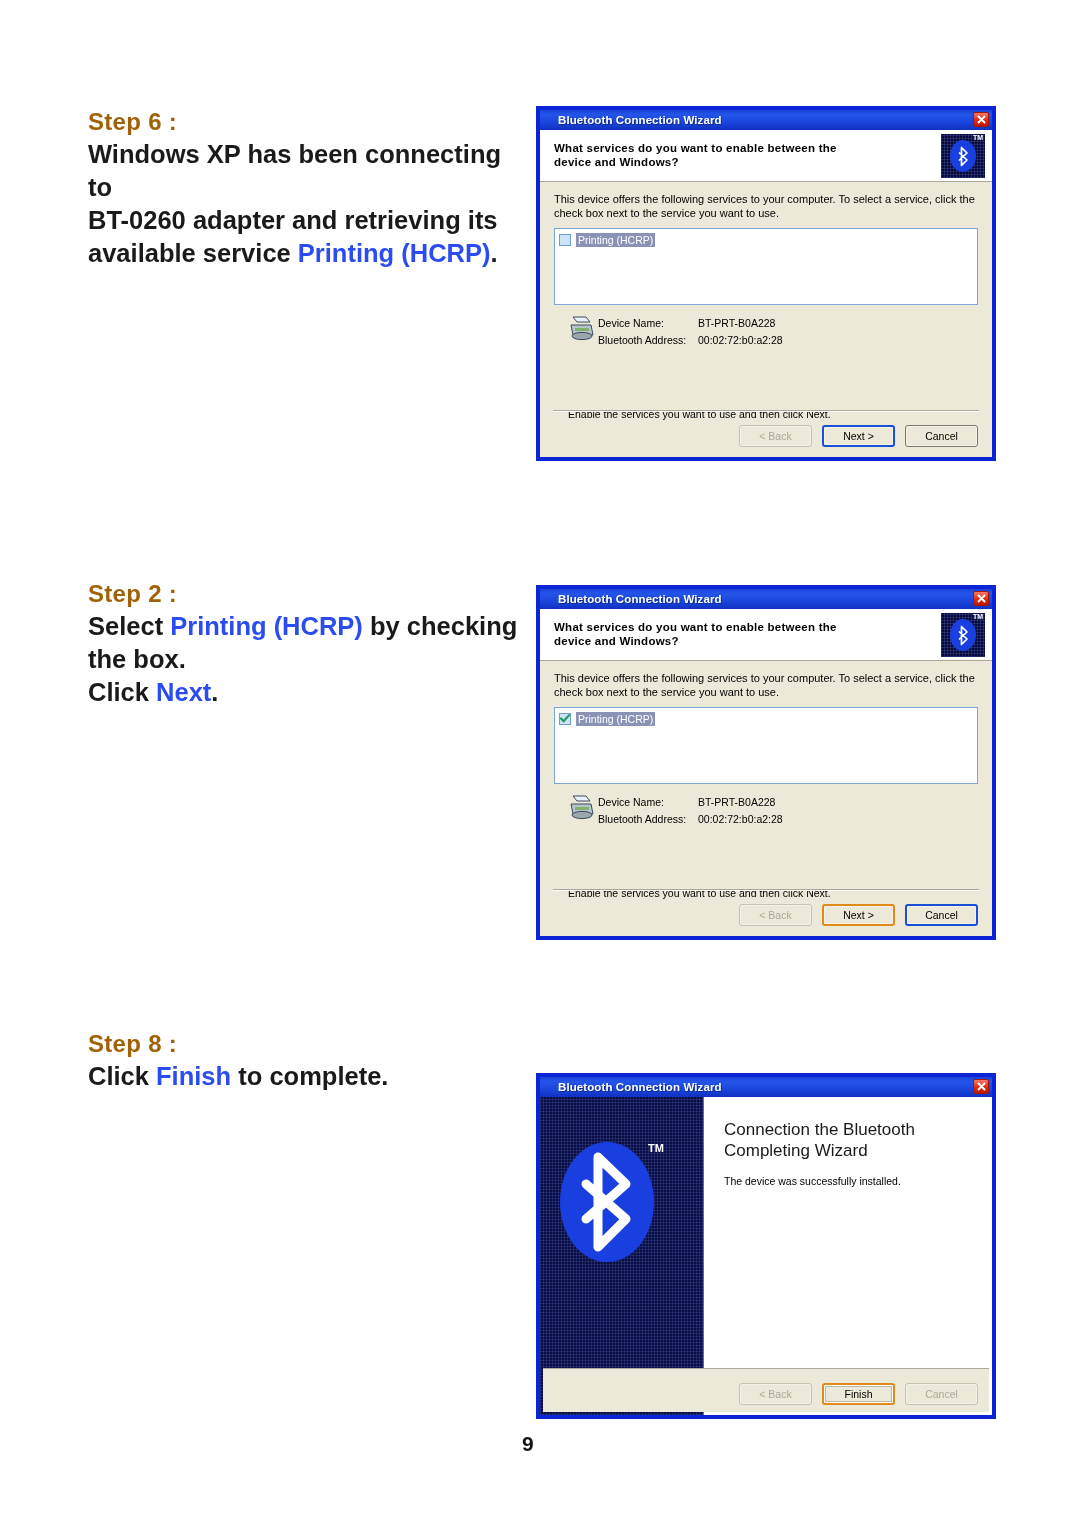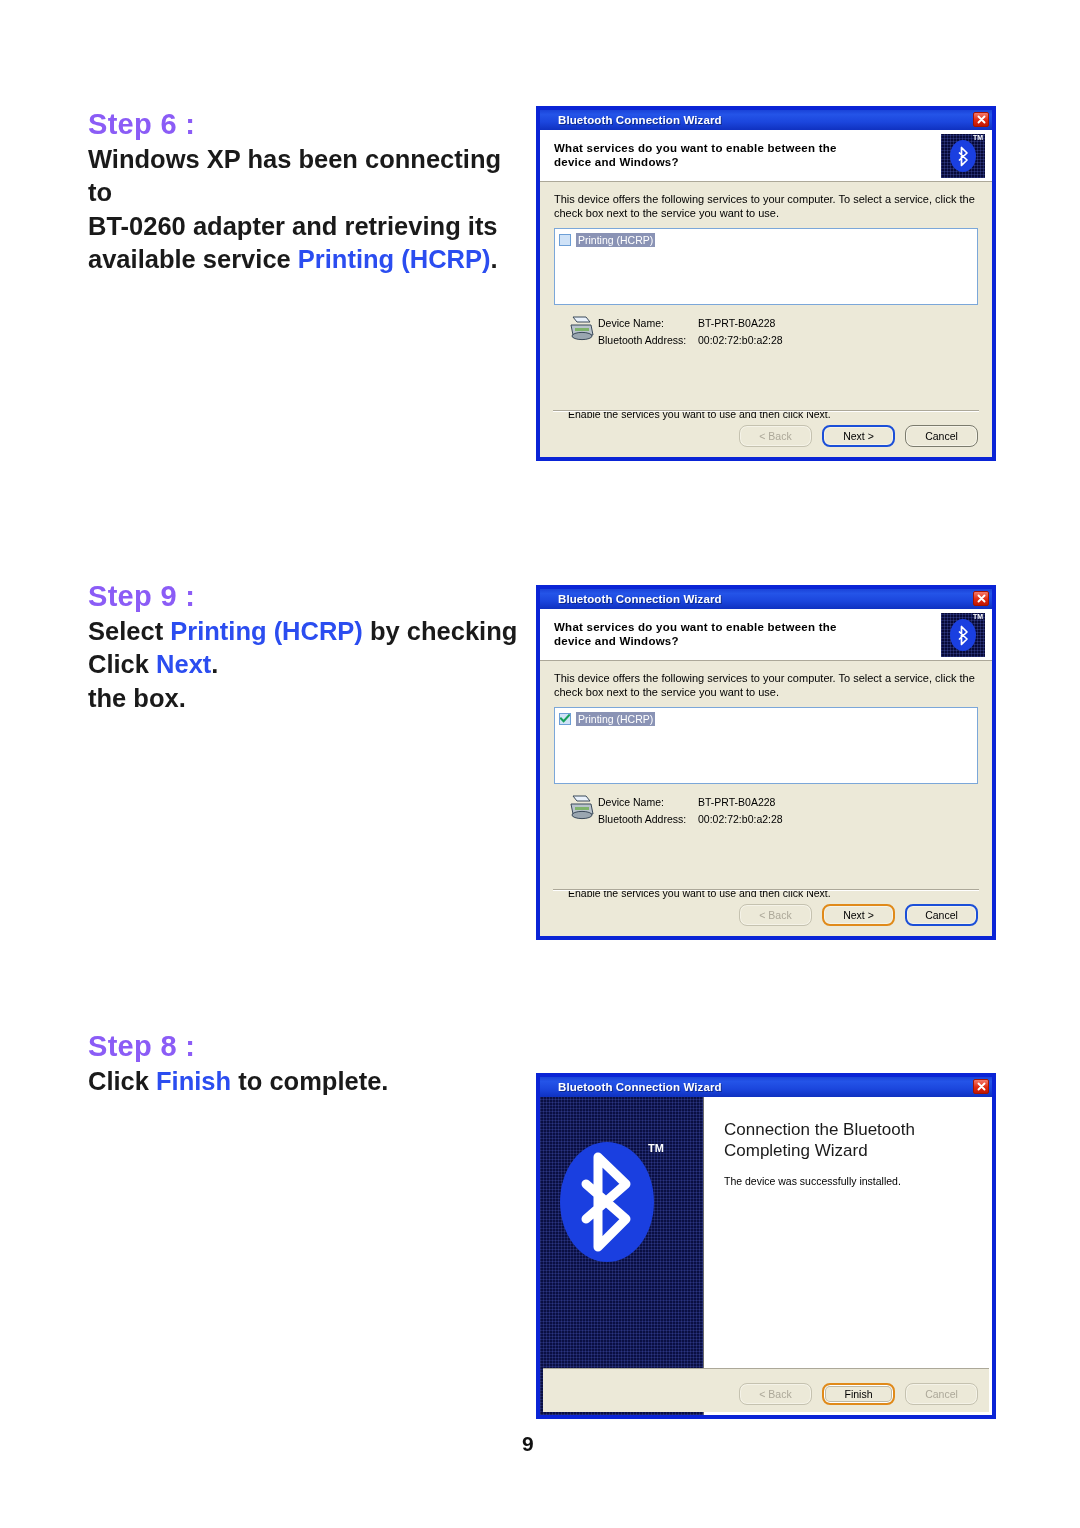--- a/index.html
+++ b/index.html
@@ -11,23 +11,23 @@
     position: relative;
     overflow: hidden;
   }
 
   
   .page { position: relative; width:1080px; height:1528px; }
 
   .step-block { position:absolute; }
 
   .step-heading {
-    color:#8b5cf6;
+    color:#a16207;
     font-weight:bold;
-    font-size:29px;
+    font-size:24px;
     letter-spacing:0.3px;
     line-height:1.15;
     margin-bottom:2px;
   }
   .step-body {
     font-size:25.5px;
     color:#1a1a1a;
     line-height:1.30;
     font-weight:700;
   }
@@ -176,21 +176,21 @@
   .btn-row {
     position:absolute;
     right:14px;
     display:flex;
     gap:10px;
   }
   .btn {
     min-width:73px; height:22px;
     background:#ece9d8;
     border:1px solid #7b7b6d;
-    border-radius:8px;
+    border-radius:3px;
     font-size:10.5px;
     color:#000;
     display:flex; align-items:center; justify-content:center;
     box-shadow: inset 0 0 0 1px #f5f3e8;
   }
   .btn.disabled { color:#aca899; border-color:#c5c2b0; }
   .btn.default { border:2px solid #1b4fd8; }
   .btn.focus-gold { border:2px solid #e08a1a; }
   .btn.focus-dotted {
     border:2px solid #e08a1a;
@@ -325,29 +325,29 @@
     <div class="hint-text" style="top:278px;">Enable the services you want to use and then click Next.</div>
     <div class="btn-sep" style="top:300px;"></div>
     <div class="btn-row" style="top:315px;">
       <div class="btn disabled">&lt; Back</div>
       <div class="btn default">Next &gt;</div>
       <div class="btn">Cancel</div>
     </div>
   </div>
 
   <div class="step-block" style="left:88px; top:580px; width:440px;">
-    <div class="step-heading">Step 9 :</div>
+    <div class="step-heading">Step 2 :</div>
     <div class="step-body">
       <div>
         <span>Select </span><span class="hl">Printing (HCRP)</span><span> by checking</span>
       </div>
+      <div><span>the box.</span></div>
       <div>
         <span>Click </span><span class="hl">Next</span><span>.</span>
       </div>
-      <div><span>the box.</span></div>
     </div>
   </div>
 
   <div class="dlg" style="left:537px; top:586px; width:458px; height:353px;">
     <div class="dlg-titlebar">
       <span class="dlg-title">Bluetooth Connection Wizard</span>
       <div class="dlg-close">
         <svg width="9" height="9" viewBox="0 0 9 9">
             <path d="M1.5 1.5 L7.5 7.5 M7.5 1.5 L1.5 7.5" stroke="#fff" stroke-width="1.9" stroke-linecap="round"></path>
           </svg>

